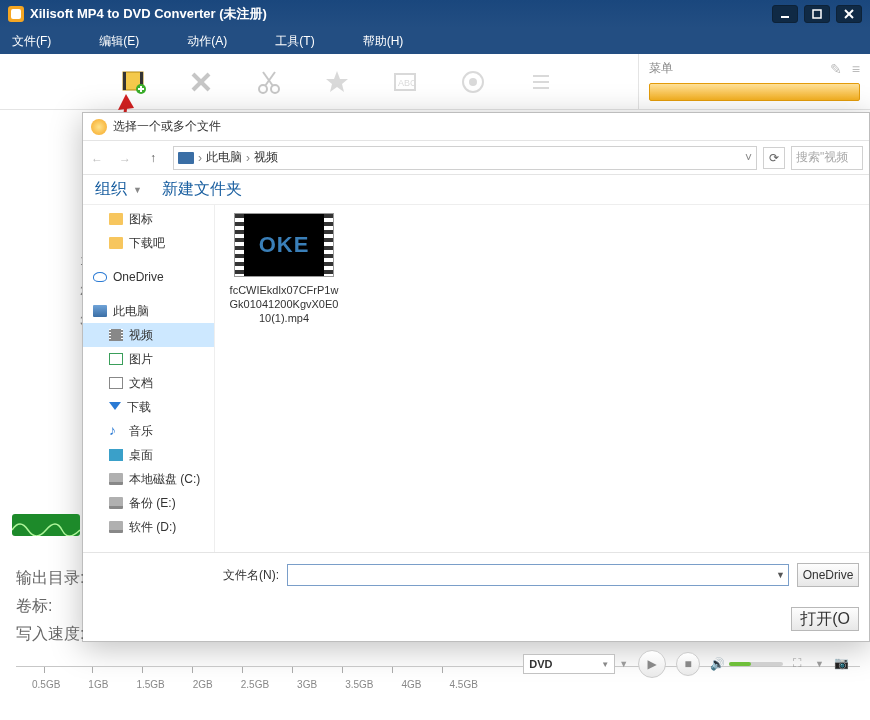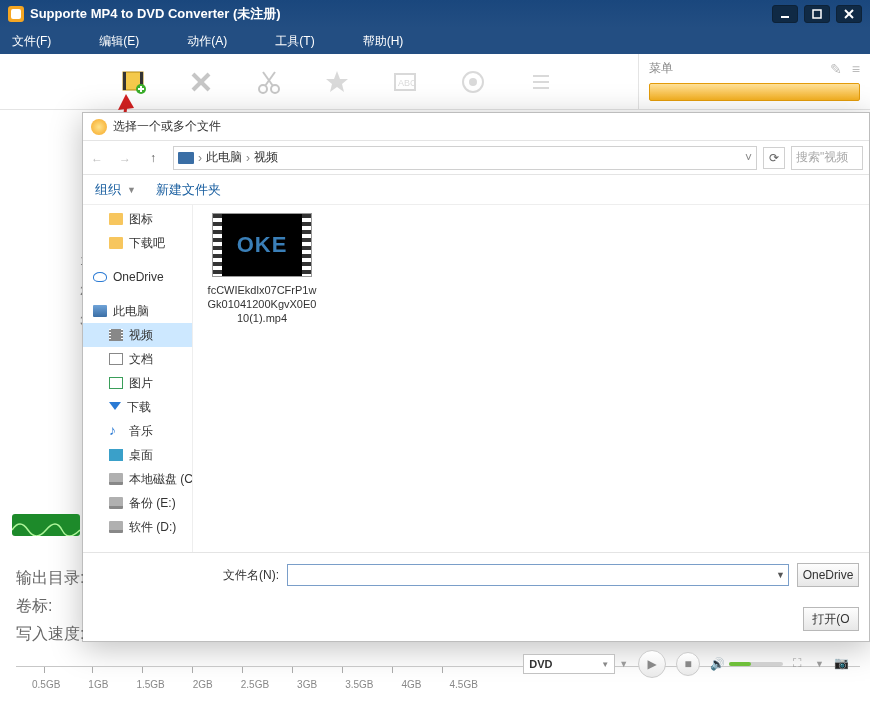--- a/index.html
+++ b/index.html
@@ -40,25 +40,25 @@
   .dlg-nav { height:34px; display:flex; align-items:center; border-bottom:1px solid #e4e4e4; padding-right:6px;}
   .navbtn { width:28px; height:24px; display:flex; align-items:center; justify-content:center; color:#bbb; cursor:default; }
   .navbtn.enabled { color:#555; cursor:pointer; }
   .crumb-box { flex:1; height:24px; border:1px solid #d0d0d0; margin:0 6px; display:flex; align-items:center; padding:0 4px; gap:4px; font-size:12px;}
   .crumb-box .pcicon { width:16px; height:12px; background:#3a6ea5; border-radius:1px;}
   .crumb-box .sep { color:#888; }
   .crumb-box .dd { margin-left:auto; color:#888; }
   .refresh { width:22px; height:22px; border:1px solid #d0d0d0; display:flex; align-items:center; justify-content:center; color:#666; margin-right:6px; cursor:pointer;}
   .searchbox { width:72px; height:24px; border:1px solid #d0d0d0; display:flex; align-items:center; padding:0 4px; color:#aaa; overflow:hidden; white-space:nowrap;}
   .dlg-toolbar { height:30px; display:flex; align-items:center; gap:20px; padding:0 12px; border-bottom:1px solid #eee;}
-  .dlg-toolbar span{ font-size:13px; color:#1a5fa0; cursor:pointer;}
+  .dlg-toolbar span{ font-size:16px; color:#1a5fa0; cursor:pointer;}
   .dlg-toolbar .mini{ color:#888; font-size:9px; margin-left:-14px;}
 
   .dlg-body { flex:1; display:flex; overflow:hidden;}
-  .tree { width:110px; border-right:1px solid #eee; overflow:hidden; padding-top:2px;}
+  .tree { width:132px; border-right:1px solid #eee; overflow:hidden; padding-top:2px;}
   .tree-item { height:24px; display:flex; align-items:center; padding-left:10px; gap:6px; font-size:12px; cursor:pointer; white-space:nowrap;}
   .tree-item.sub { padding-left:26px; }
   .tree-item.sel { background:#cde8ff; }
   .tree-item.pc { font-weight:normal; }
   .ticon { width:14px; height:12px; flex-shrink:0;}
   .ic-folder { background:#f7c65e; border-radius:1px; }
   .ic-cloud { background:#fff; border:1px solid #2a7ad4; border-radius:50% 50% 40% 40%; height:10px;}
   .ic-pc { background:linear-gradient(#6fa3d8,#3a6ea5); border-radius:1px;}
   .ic-video { background:#888; position:relative;}
   .ic-video:before,.ic-video:after{content:"";position:absolute;width:2px;height:12px;background:repeating-linear-gradient(#fff 0 1px,#888 1px 3px);top:0;}
@@ -77,21 +77,21 @@
   .thumb .frame:before{left:0}.thumb .frame:after{right:0}
   .thumb .fname { font-size:11px; word-break:break-all; line-height:14px;}
 
   .dlg-bottom { border-top:1px solid #e4e4e4; padding:10px 10px 10px 10px;}
   .fn-row { display:flex; align-items:center; margin-bottom:20px; }
   .fn-row label { width:194px; text-align:right; padding-right:8px; font-size:12px;}
   .fn-row .combo { flex:1; height:22px; border:1px solid #7a9ec9; display:flex; align-items:center; padding:0 4px; margin-right:8px; position:relative;}
   .fn-row .combo .dd { position:absolute; right:3px; color:#555; font-size:9px;}
   .fn-row .fmt { width:62px; height:24px; border:1px solid #b8b8b8; background:linear-gradient(#fdfdfd,#e7e7e7); display:flex; align-items:center; justify-content:center; font-size:12px; overflow:hidden; white-space:nowrap; cursor:pointer;}
   .btn-row { display:flex; justify-content:flex-end; }
-  .dlg-btn { min-width:56px; height:24px; border:1px solid #b8b8b8; background:linear-gradient(#fdfdfd,#e7e7e7); display:flex; align-items:center; justify-content:center; padding:0 8px; font-size:12px; cursor:pointer;}
+  .dlg-btn { min-width:56px; height:24px; border:1px solid #b8b8b8; background:linear-gradient(#fdfdfd,#e7e7e7); display:flex; align-items:center; justify-content:center; padding:0 8px; font-size:16px; cursor:pointer;}
 
   
   .arrow { position:absolute; left:96px; top:94px; width:40px; height:210px; pointer-events:none; }
 
   
   .wave { position:absolute; left:12px; top:514px; width:68px; height:22px; background:#1d8a2a; border-radius:3px; }
   .wave svg{ width:100%; height:100%; }
   .labels-col { position:absolute; left:16px; top:564px; font-size:16px; color:#666; line-height:28px;}
   .ruler { position:absolute; left:16px; right:10px; top:666px; height:24px; border-top:1px solid #c7c7c7;}
   .ruler .ticks { position:relative; height:6px; }
@@ -106,21 +106,21 @@
   .vol .track{ width:54px; height:4px; background:#d0d0d0; border-radius:2px; position:relative;}
   .vol .track .fill{ position:absolute; left:0; top:0; bottom:0; width:40%; background:#6fbf3a; border-radius:2px;}
   .rico { width:18px; height:16px; color:#999; cursor:pointer;}
   .gcaret{ font-size:9px; color:#999; margin-left:-6px;}
 </style>
 </head>
 <body>
 
 <div class="titlebar">
   <div class="appicon"></div>
-  <div class="title">Supporte MP4 to DVD Converter (未注册)</div>
+  <div class="title">Xilisoft MP4 to DVD Converter (未注册)</div>
   <div class="winbtns">
     <div class="winbtn">
         <svg viewBox="0 0 10 10">
           <line x1="1" y1="8" x2="9" y2="8" stroke="#fff" stroke-width="2"></line>
         </svg>
       </div>
     <div class="winbtn">
         <svg viewBox="0 0 10 10">
           <rect x="1" y="1" width="8" height="8" fill="none" stroke="#fff" stroke-width="1.5"></rect>
         </svg>
@@ -263,26 +263,26 @@
       <div style="height:10px"></div>
       <div class="tree-item pc">
           <div class="ticon ic-pc"></div>
           <span>此电脑</span>
         </div>
       <div class="tree-item sub sel">
           <div class="ticon ic-video"></div>
           <span>视频</span>
         </div>
       <div class="tree-item sub">
+          <div class="ticon ic-pic"></div>
+          <span>图片</span>
+        </div>
+      <div class="tree-item sub">
           <div class="ticon ic-doc"></div>
           <span>文档</span>
-        </div>
-      <div class="tree-item sub">
-          <div class="ticon ic-pic"></div>
-          <span>图片</span>
         </div>
       <div class="tree-item sub">
           <div class="ticon ic-dl"></div>
           <span>下载</span>
         </div>
       <div class="tree-item sub">
           <div class="ticon ic-music">♪</div>
           <span>音乐</span>
         </div>
       <div class="tree-item sub">

